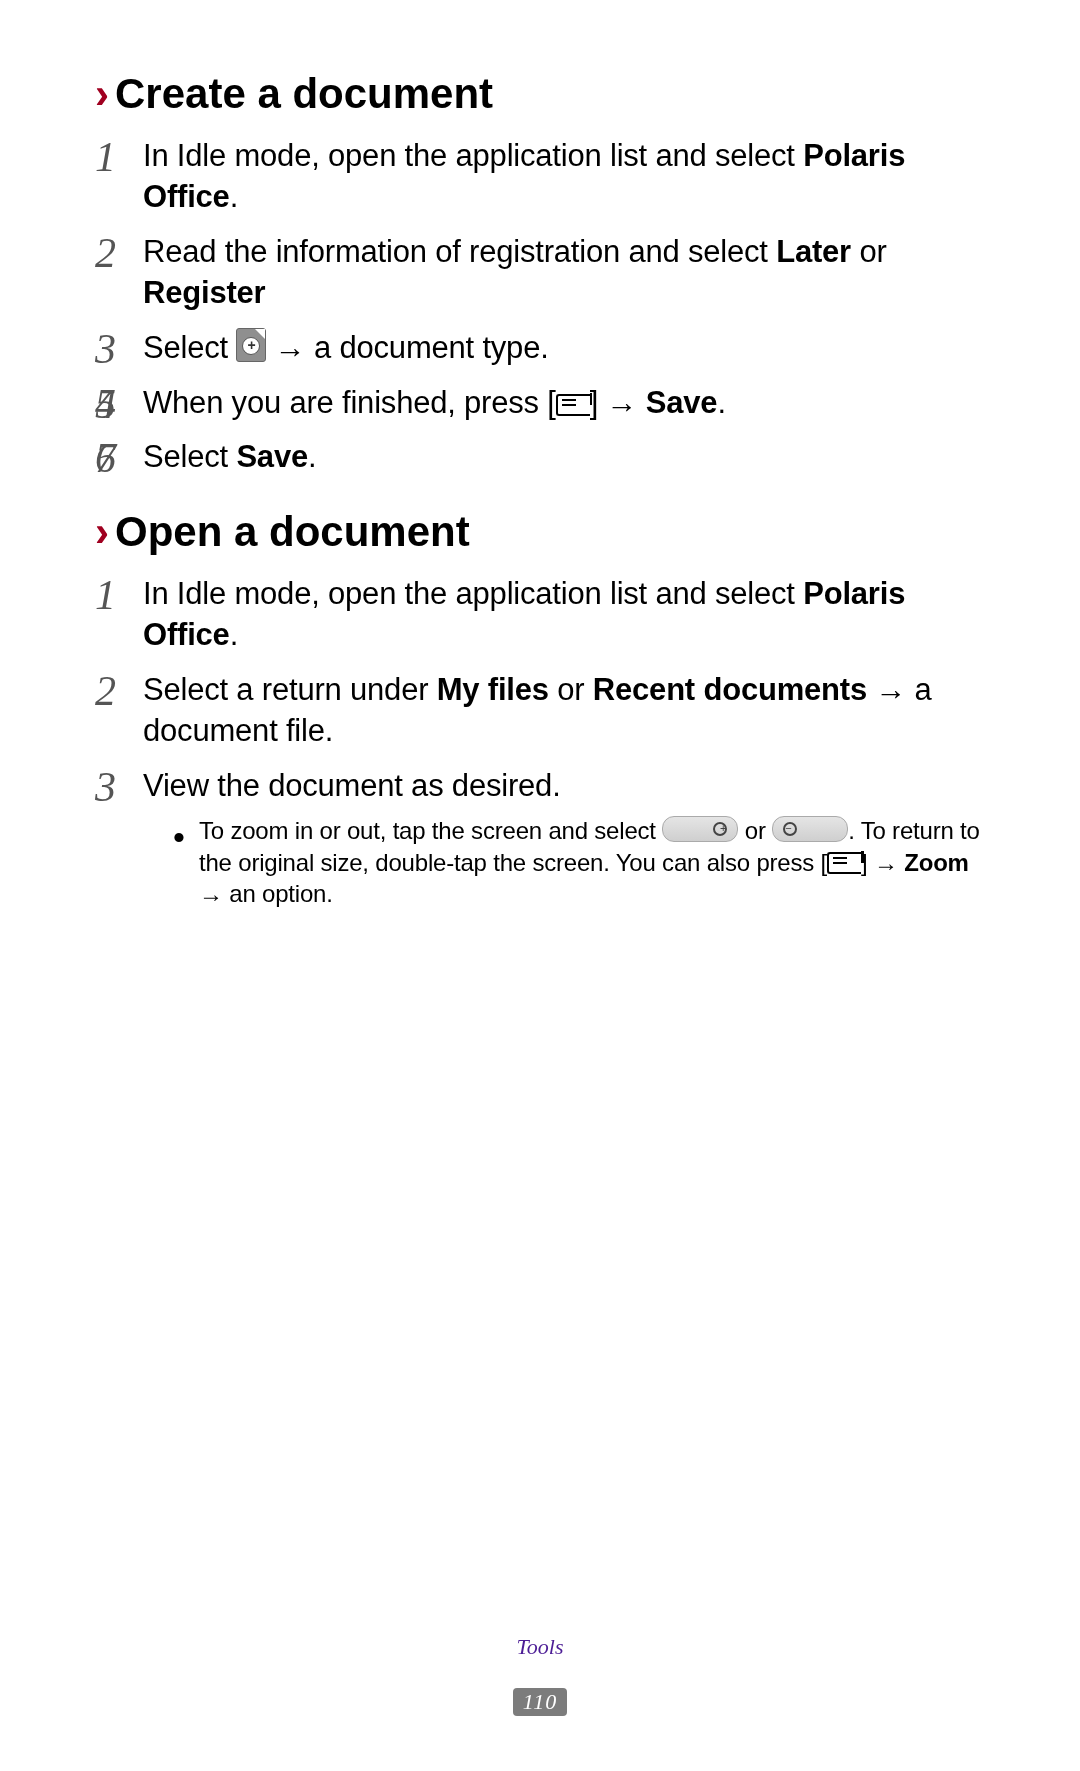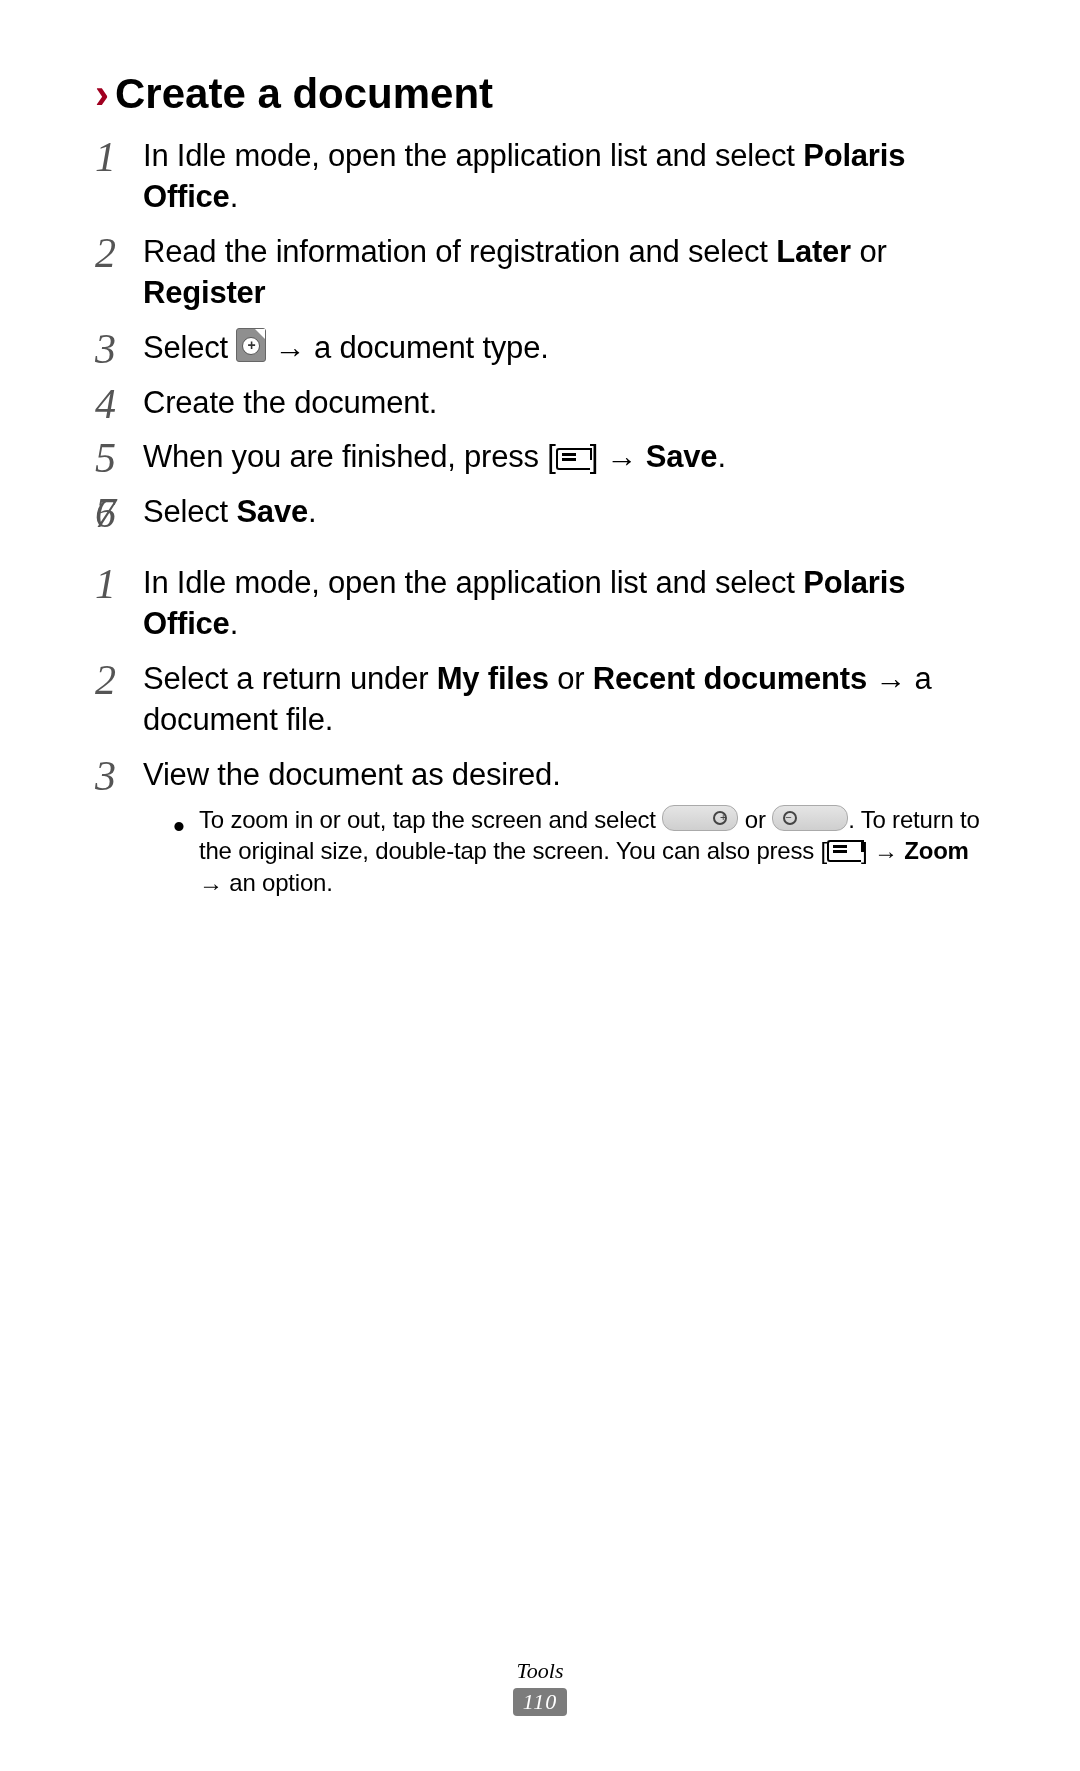--- a/index.html
+++ b/index.html
@@ -184,33 +184,34 @@
   .footer {
     position: absolute;
     bottom: 55px;
     left: 0; right: 0;
     text-align: center;
   }
   .footer-section {
     font-style: italic;
     font-family: Georgia, serif;
     font-size: 22px;
-    color: #000000;
+    color: #4c1d95;
     margin-bottom: 4px;
   }
   .footer-page {
     display: inline-block;
     background: #7c7c7c;
     color: #fff;
     font-style: italic;
     font-family: Georgia, serif;
     border-radius: 4px;
     padding: 1px 10px;
     font-size: 22px;
     letter-spacing: 1px;
+    margin-top: 24px;
   }
 </style>
 </head>
 <body>
 
 <div class="page">
 
   <h2 class="section-title">
     <span class="chev">›</span><span>Create a document</span>
   </h2>
@@ -219,32 +220,34 @@
     <li><span class="num">1</span>
       <span>In Idle mode, open the application list and select </span><b>Polaris Office</b><span>.</span>
     </li>
     <li><span class="num">2</span>
       <span>Read the information of registration and select </span><b>Later</b><span> or </span><b>Register</b>
     </li>
     <li><span class="num">3</span>
       <span>Select </span><span class="icon-inline icon-add-doc"></span><span> → a document type.</span>
     </li>
     <li><span class="num">4</span>
-      <span>Create the document.</span>
     </li>
     <li><span class="num">5</span>
       <span>When you are finished, press [</span><span class="icon-menu"></span><span>] → </span><b>Save</b><span>.</span>
     </li>
     <li><span class="num">6</span>
     </li>
     <li><span class="num">7</span>
       <span>Select </span><b>Save</b><span>.</span>
     </li>
   </ol>
 
+  <h2 class="section-title">
+    <span class="chev">›</span><span>Open a document</span>
+  </h2>
 
   <ol class="steps">
     <li><span class="num">1</span>
       <span>In Idle mode, open the application list and select </span><b>Polaris Office</b><span>.</span>
     </li>
     <li><span class="num">2</span>
       <span>Select a return under </span><b>My files</b><span> or </span><b>Recent documents</b><span> → a document file.</span>
     </li>
     <li><span class="num">3</span>
       <span>View the document as desired.</span>

